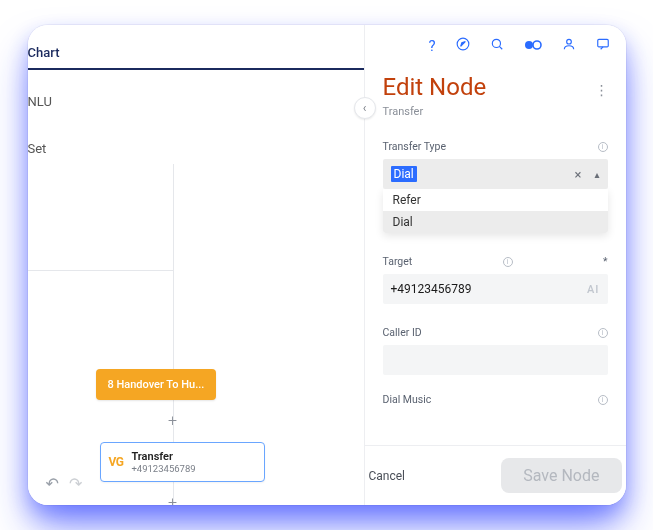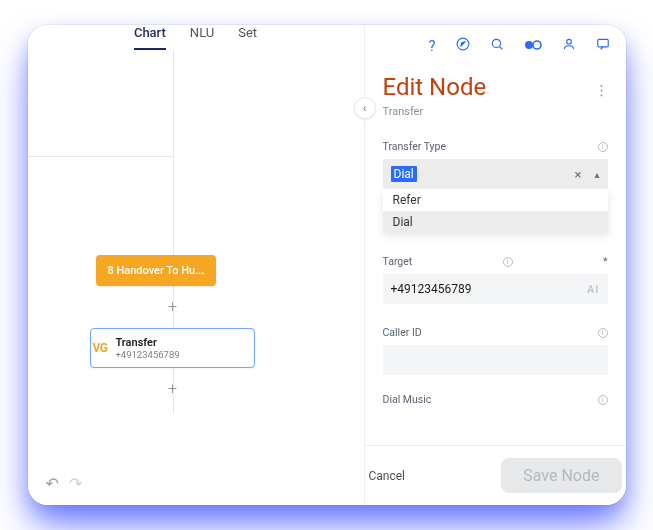--- a/index.html
+++ b/index.html
@@ -8,41 +8,41 @@
   .app-frame {
     width: 598px; height: 480px;
     background:#fff;
     border-radius: 20px;
     box-shadow: 0 0 0 1px rgba(0,0,120,0.05), 0 25px 40px -5px rgba(30,50,255,0.55), 0 10px 20px rgba(30,50,255,0.3);
     overflow:hidden;
     display:flex;
     position:relative;
   }
   .left-pane { flex:1; display:flex; flex-direction:column; position:relative; background:#fff; }
-  .tabs { display:flex; gap:24px; padding: 0 0 0 0; justify-content:center; font-size:13px; color:#555; }
+  .tabs { display:flex; gap:24px; padding: 20px 0 0 0; justify-content:center; font-size:13px; color:#555;flex-direction:column; }
   .tab { padding-bottom:8px; cursor:pointer; }
   .tab.active { color:#1b2a5e; border-bottom:2px solid #1b2a5e; font-weight:500; }
   .canvas { flex:1; position:relative; overflow:hidden; }
   .hline { position:absolute; height:1px; background:#e5e7eb; }
   .vline { position:absolute; width:1px; background:#e5e7eb; }
 
   .node-orange {
     position:absolute; left:68px; top:205px;
     background:#f5a623; color:#fff; font-size:11px; font-weight:500;
     padding:9px 12px; border-radius:4px; white-space:nowrap;
     box-shadow:0 1px 2px rgba(0,0,0,0.1);
   }
   .plus-btn {
     position:absolute; width:16px; height:16px; display:flex; align-items:center; justify-content:center;
     color:#8a8f98; font-size:16px; font-weight:300;
   }
   .node-transfer {
-    position:absolute; left:62px; top:278px; width:165px;
+    position:absolute; left:72px; top:278px; width:165px;
     background:#fff; border:1px solid #6aa6ff; border-radius:4px;
-    padding:7px 2px; display:flex; align-items:center; gap:8px;
+    padding:7px 8px; display:flex; align-items:center; gap:8px;
     box-shadow:0 1px 2px rgba(0,0,0,0.05);
   }
   .vg-icon { font-size:12px; font-weight:700; color:#f5a623; letter-spacing:-0.5px;}
   .nt-title { font-size:11px; font-weight:600; color:#222; }
   .nt-sub { font-size:9.5px; color:#7a7f88; }
 
   .footer-left {
     position:absolute; left:18px; bottom:12px; display:flex; gap:10px; color:#9aa0a9; font-size:16px;
   }
 

